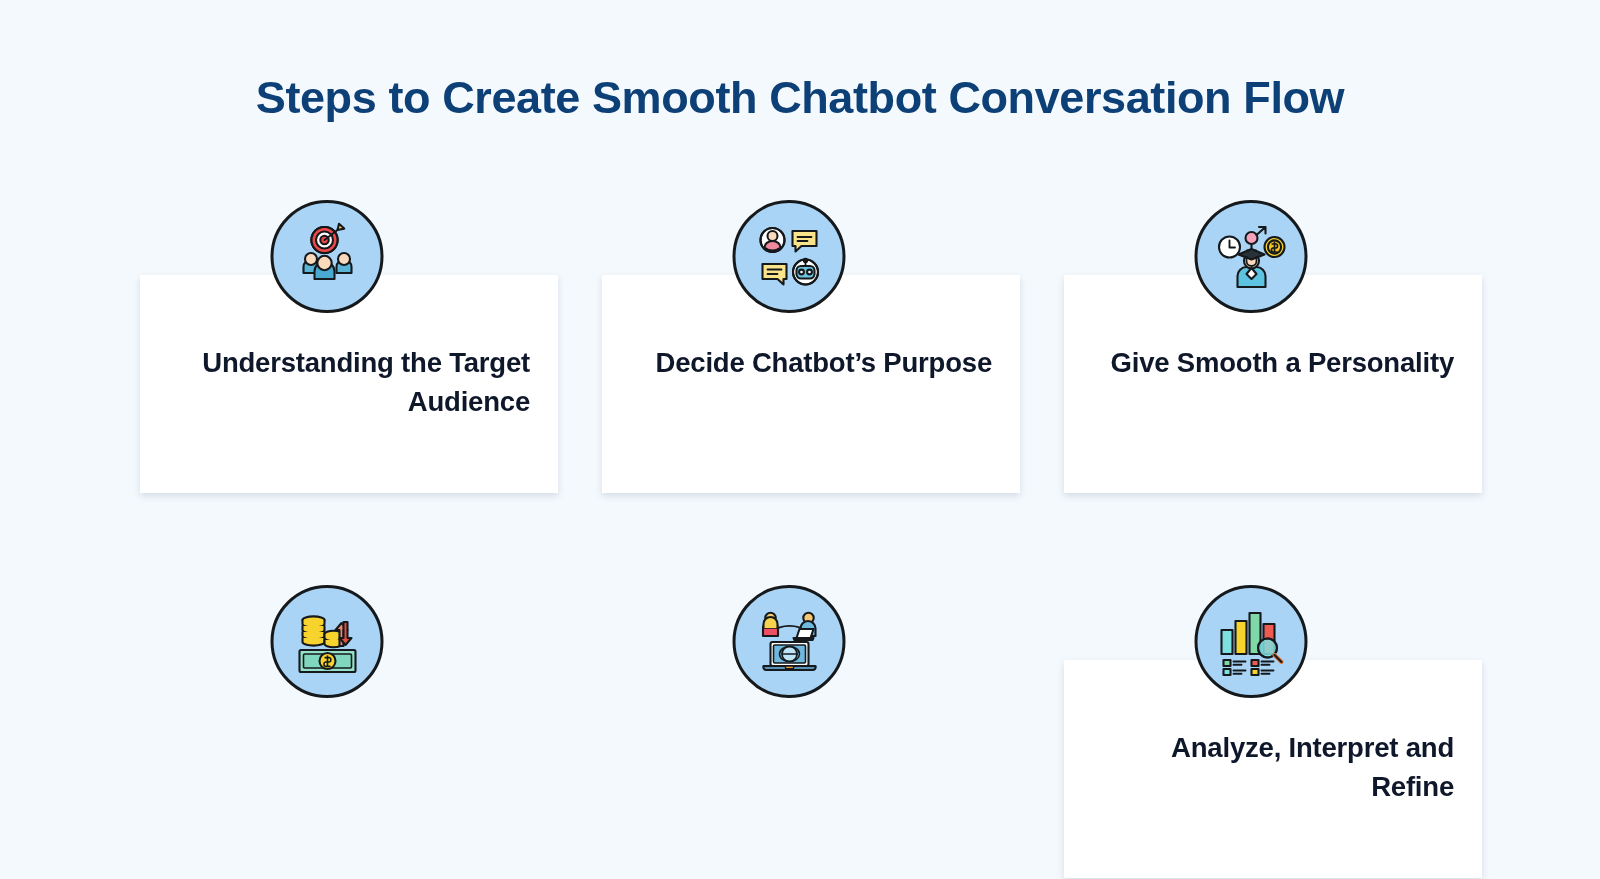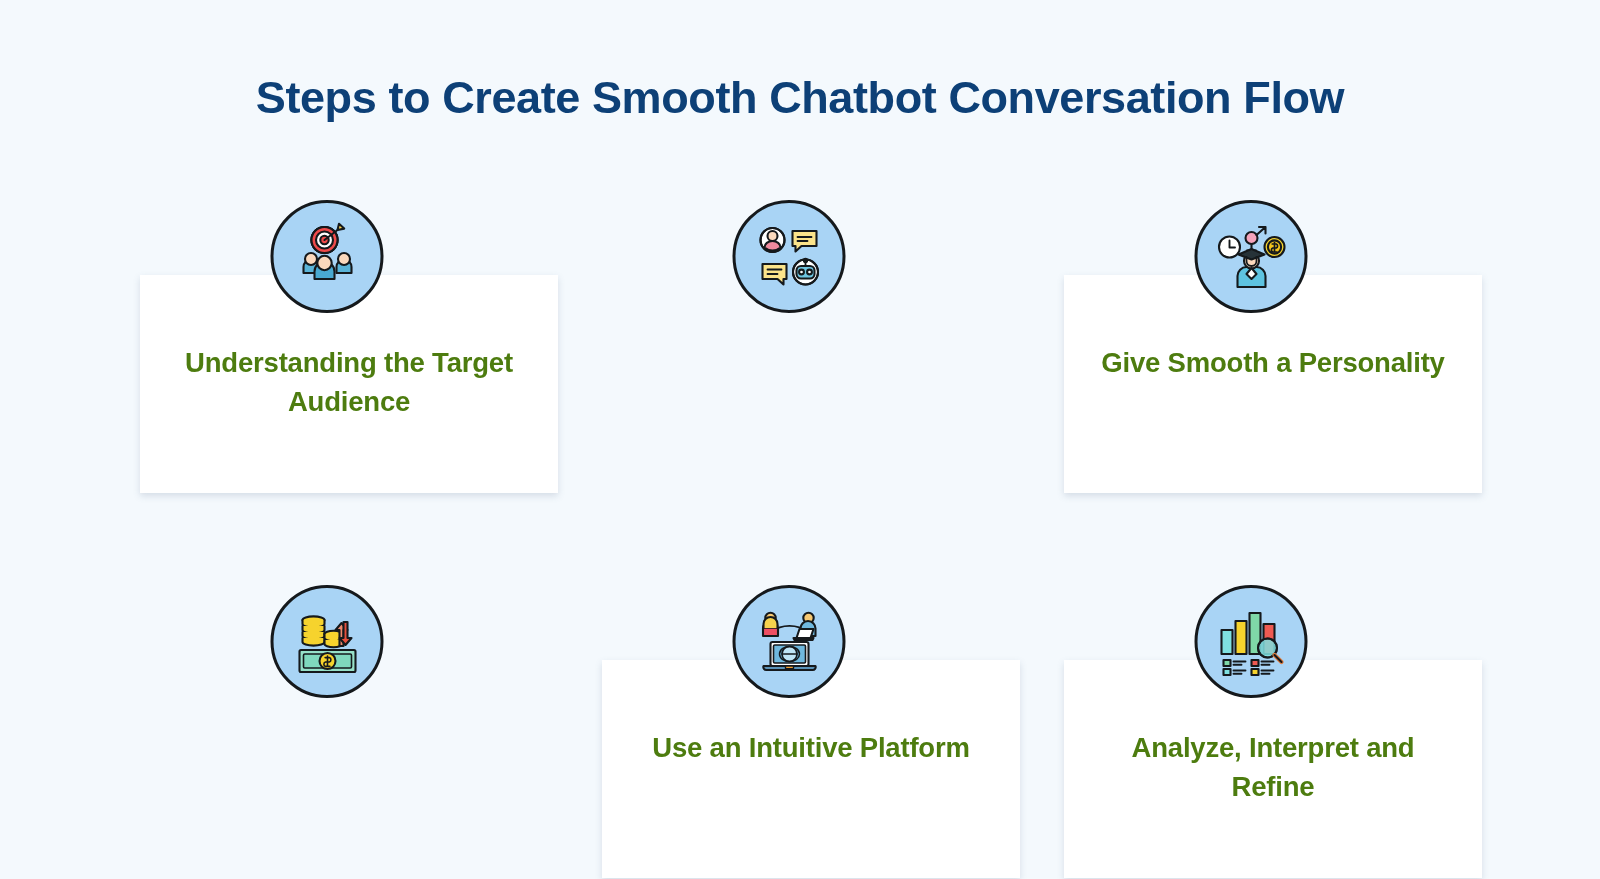--- a/index.html
+++ b/index.html
@@ -41,25 +41,25 @@
     position:absolute;
     left:22px; top:75px;
     width:418px; height:218px;
     background:#ffffff;
     box-shadow:0 3px 7px rgba(90,110,140,0.20);
   }
   .card-label {
     position:absolute;
     left:28px; right:28px;
     top:68px;
-    text-align:center;
+    text-align:right;
     font-size:27.5px;
     font-weight:bold;
     line-height:1.42;
-    color:#4d7c0f;
+    color:#0f172a;
     letter-spacing:-0.2px;
   }
   .badge {
     position:absolute;
     left:50%;
     transform:translateX(-50%);
     top:0;
     width:113px; height:113px;
     border-radius:50%;
     background:#a9d4f5;
@@ -100,20 +100,23 @@
             <path d="M45 52 v-6 a7.5 7.5 0 0 1 15 0 v6 z" fill="#5ab4d8"></path>
             <circle cx="52.5" cy="38" r="6" fill="#fbd9bd"></circle>
             <path d="M23 58 v-7.5 a10 10 0 0 1 20 0 v7.5 z" fill="#49a9d1"></path>
             <circle cx="33" cy="42" r="7.2" fill="#fbd9bd"></circle>
           </g>
         </svg>
       </div>
     </div>
 
     <div class="cell">
+      <div class="card">
+        <div class="card-label">Decide Chatbot’s Purpose</div>
+      </div>
       <div class="badge">
         <svg width="70" height="70" viewBox="0 0 70 70">
           <g stroke="#15191c" stroke-width="2.1" stroke-linejoin="round" stroke-linecap="round">
             <circle cx="18" cy="18" r="12" fill="#ffffff"></circle>
             <path d="M10 25.5 a8 6.5 0 0 1 16 0 a12 12 0 0 1 -16 0 z" fill="#ef8a9e"></path>
             <circle cx="18" cy="14" r="5" fill="#fbd9bd"></circle>
             <circle cx="18" cy="18" r="12" fill="none"></circle>
             <path d="M38 9 h24 v15 h-15 l-6 5.5 v-5.5 h-3 z" fill="#fbe38a"></path>
             <path d="M43 15 h14 M43 19 h10" stroke-width="1.8"></path>
             <path d="M8 42 h24 v15 h-3 v5.5 l-6 -5.5 h-15 z" fill="#fbe38a"></path>
@@ -172,23 +175,20 @@
             <rect x="8" y="44" width="56" height="22" rx="1.5" fill="#96e0c8"></rect>
             <rect x="12" y="48" width="48" height="14" rx="1.2" fill="#7fd8bd" stroke-width="1.6"></rect>
             <circle cx="36" cy="55" r="8" fill="#f6d32d"></circle>
             <path d="M36 50 v10 M33.6 51.6 h4.2 a2.3 2.3 0 0 1 0 4.4 h-3.8 a2.3 2.3 0 0 0 0 4.4 h4.4" fill="none" stroke-width="1.6"></path>
           </g>
         </svg>
       </div>
     </div>
 
     <div class="cell">
-      <div class="card">
-        <div class="card-label">Use an Intuitive Platform</div>
-      </div>
       <div class="badge">
         <svg width="72" height="72" viewBox="0 0 72 72">
           <g stroke="#15191c" stroke-width="2.1" stroke-linejoin="round" stroke-linecap="round">
             <path d="M18 26 a26 22 0 0 1 36 0" fill="none" stroke-width="1.9"></path>
             <circle cx="17" cy="12" r="5.2" fill="#f7c872"></circle>
             <path d="M9.5 30 v-7.5 a7.5 7.5 0 0 1 15 0 v7.5 z" fill="#ef4f63"></path>
             <path d="M9.5 22 h15" fill="none" stroke-width="1.6"></path>
             <path d="M10 22 v-4 a7 7 0 0 1 14 0 v4" fill="#f6d24d"></path>
             <circle cx="55" cy="12" r="5.2" fill="#f7c872"></circle>
             <path d="M47 30 v-7.5 a7.5 7.5 0 0 1 15 0 v7.5 z" fill="#6fb8de"></path>

